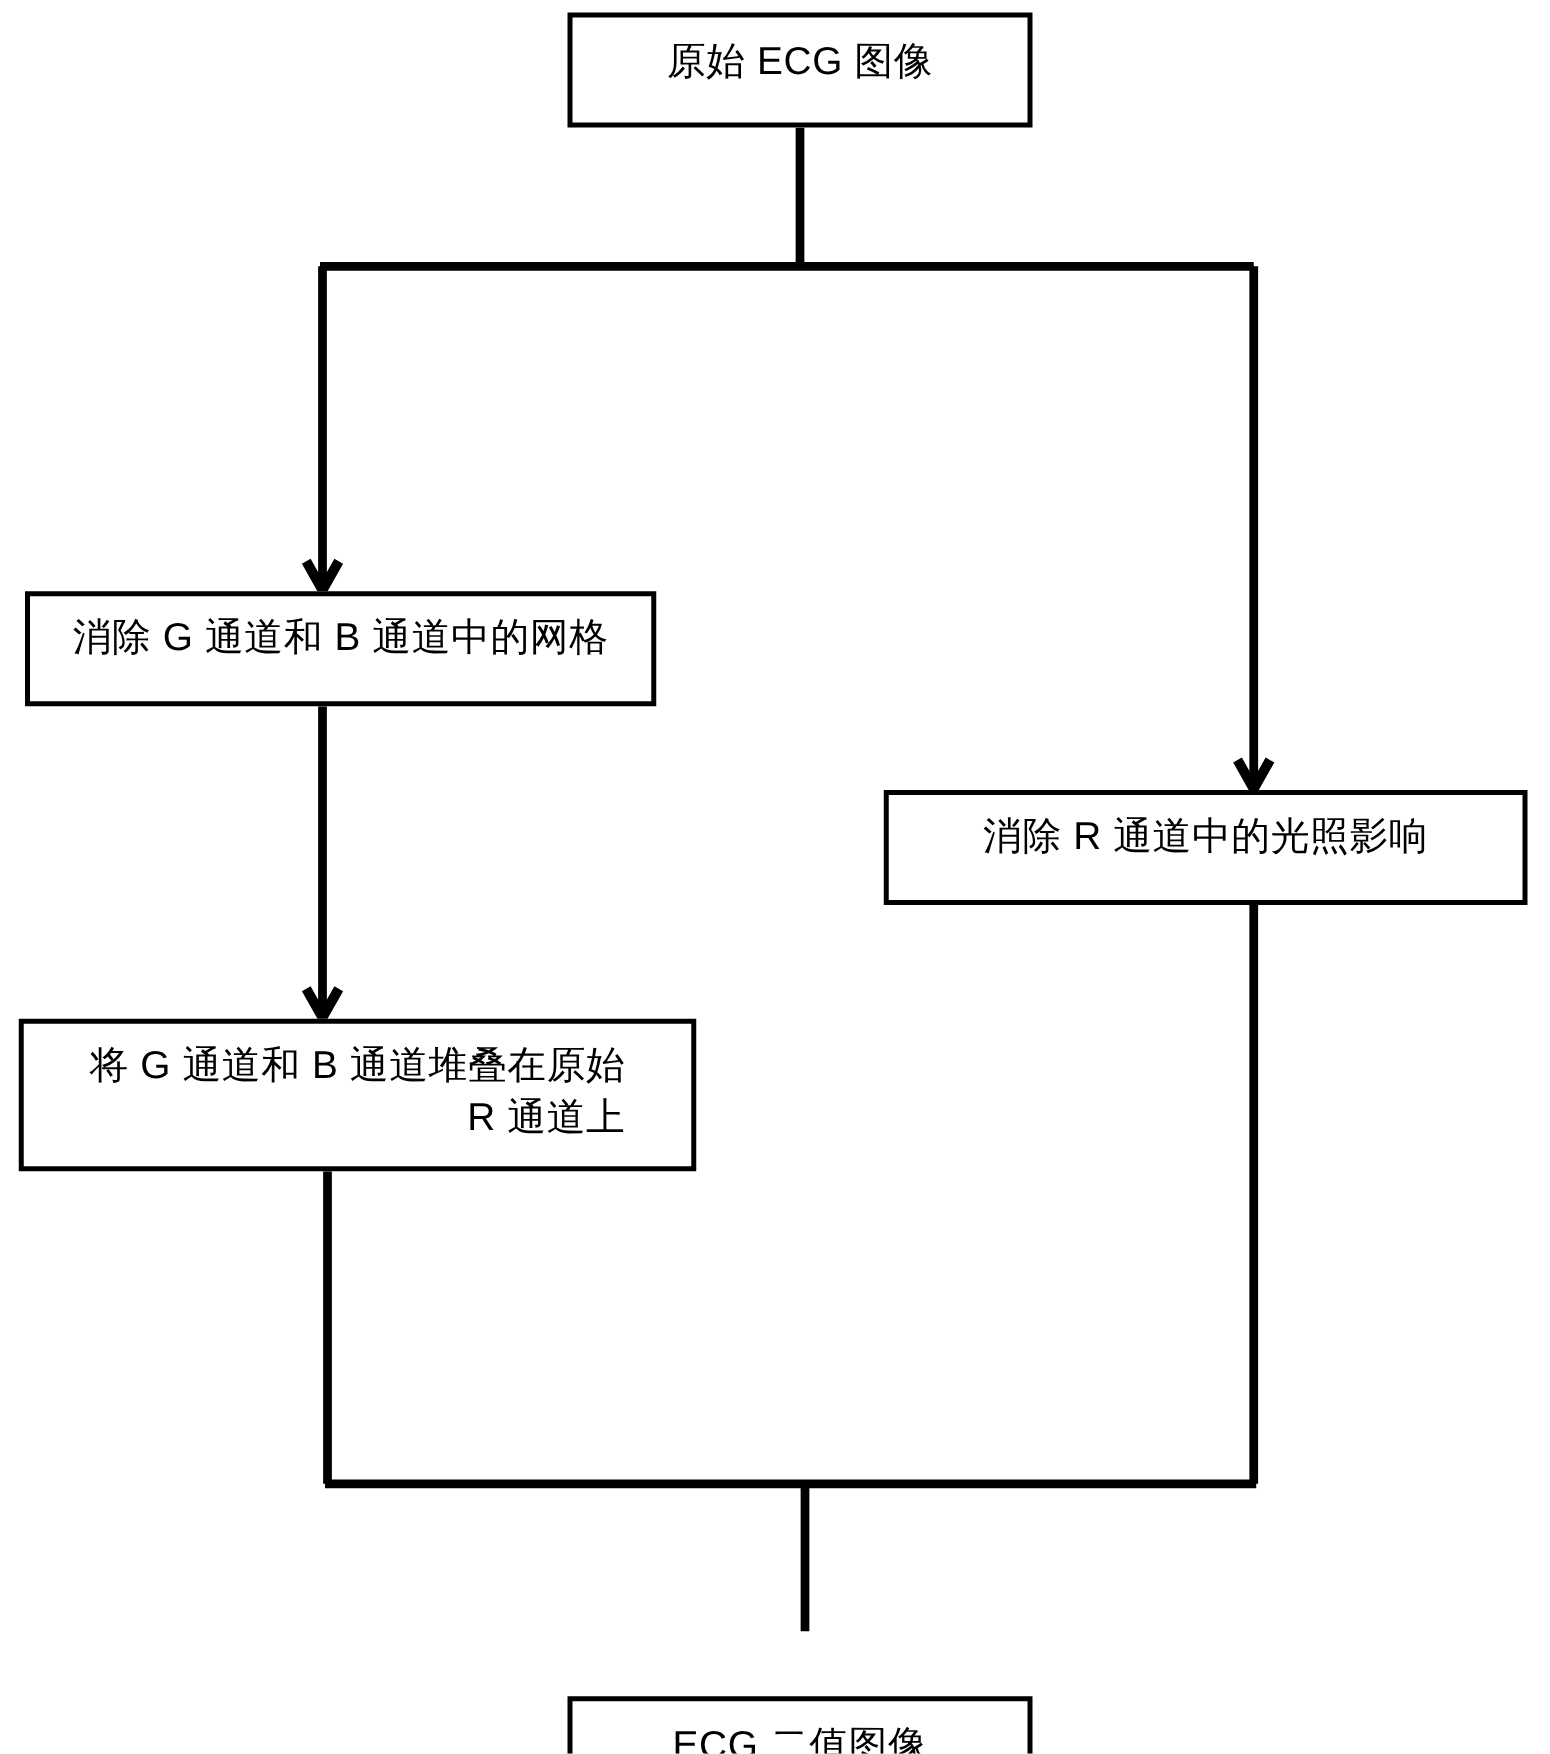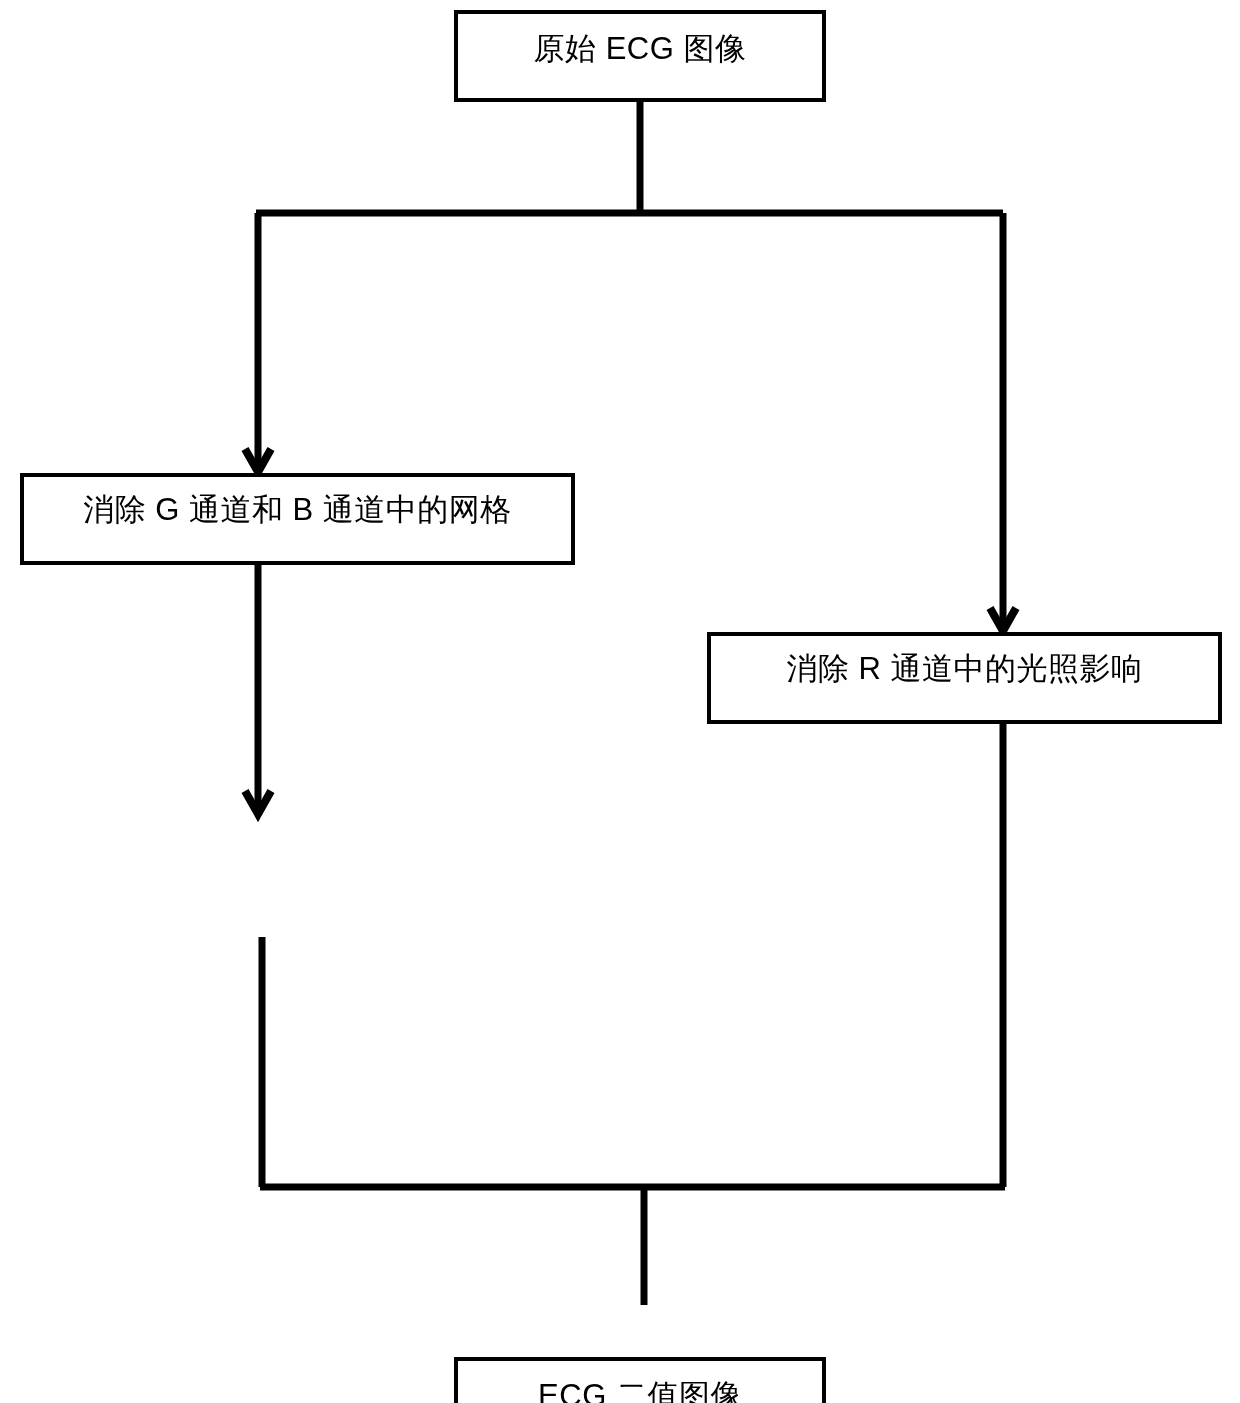--- a/index.html
+++ b/index.html
@@ -78,26 +78,30 @@
       <path d="M 990 608 L 1003 631 L 1016 608"></path>
 
       <path d="M 245 791 L 258 814 L 271 791"></path>
     </g>
   </svg>
 
   <div class="node n-start" style="left:454px; top:10px; width:372px; height:92px;">
     <span class="node-label">原始 ECG 图像</span>
   </div>
 
-  <div class="node n-remove-grid" style="left:20px; top:473px; width:555px; height:92px;">
+  <div class="node n-remove-grid" style="left:20px; top:473px; width:505px; height:92px;">
     <span class="node-label">消除 G 通道和 B 通道中的网格</span>
   </div>
 
   <div class="node n-remove-illumination" style="left:707px; top:632px; width:515px; height:92px;">
     <span class="node-label">消除 R 通道中的光照影响</span>
   </div>
 
+  <div class="node n-stack" style="left:15px; top:815px; width:542px; height:122px;">
+    <span class="node-label">将 G 通道和 B 通道堆叠在原始
+R 通道上</span>
+  </div>
 
   <div class="node n-end" style="left:454px; top:1357px; width:372px; height:88px;">
     <span class="node-label">ECG 二值图像</span>
   </div>
 
 </div>
 
 </body></html>

